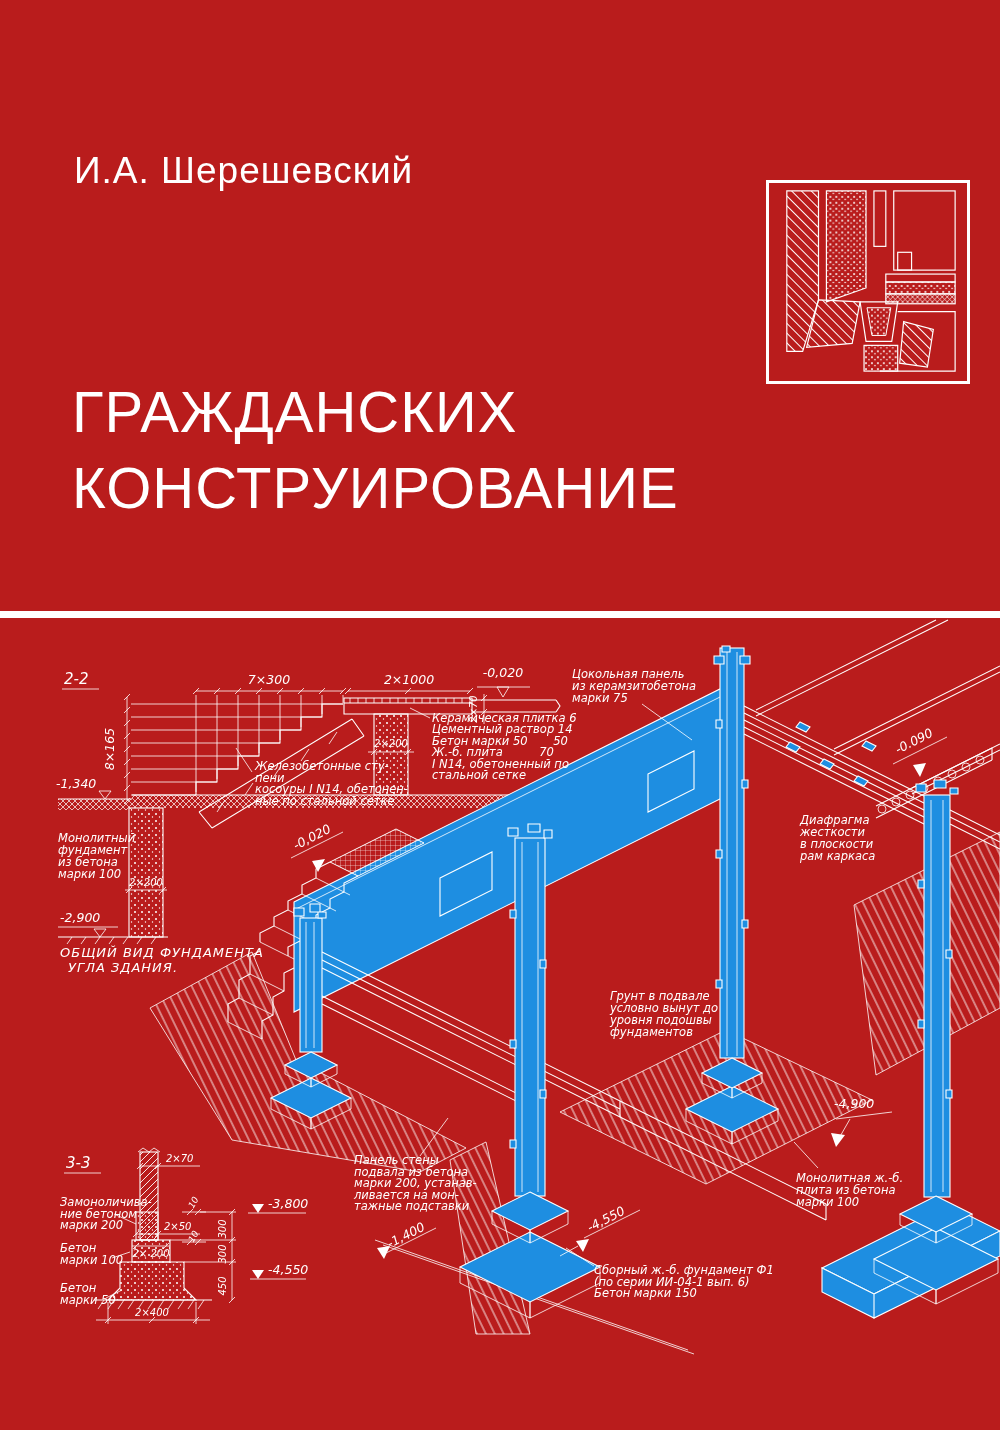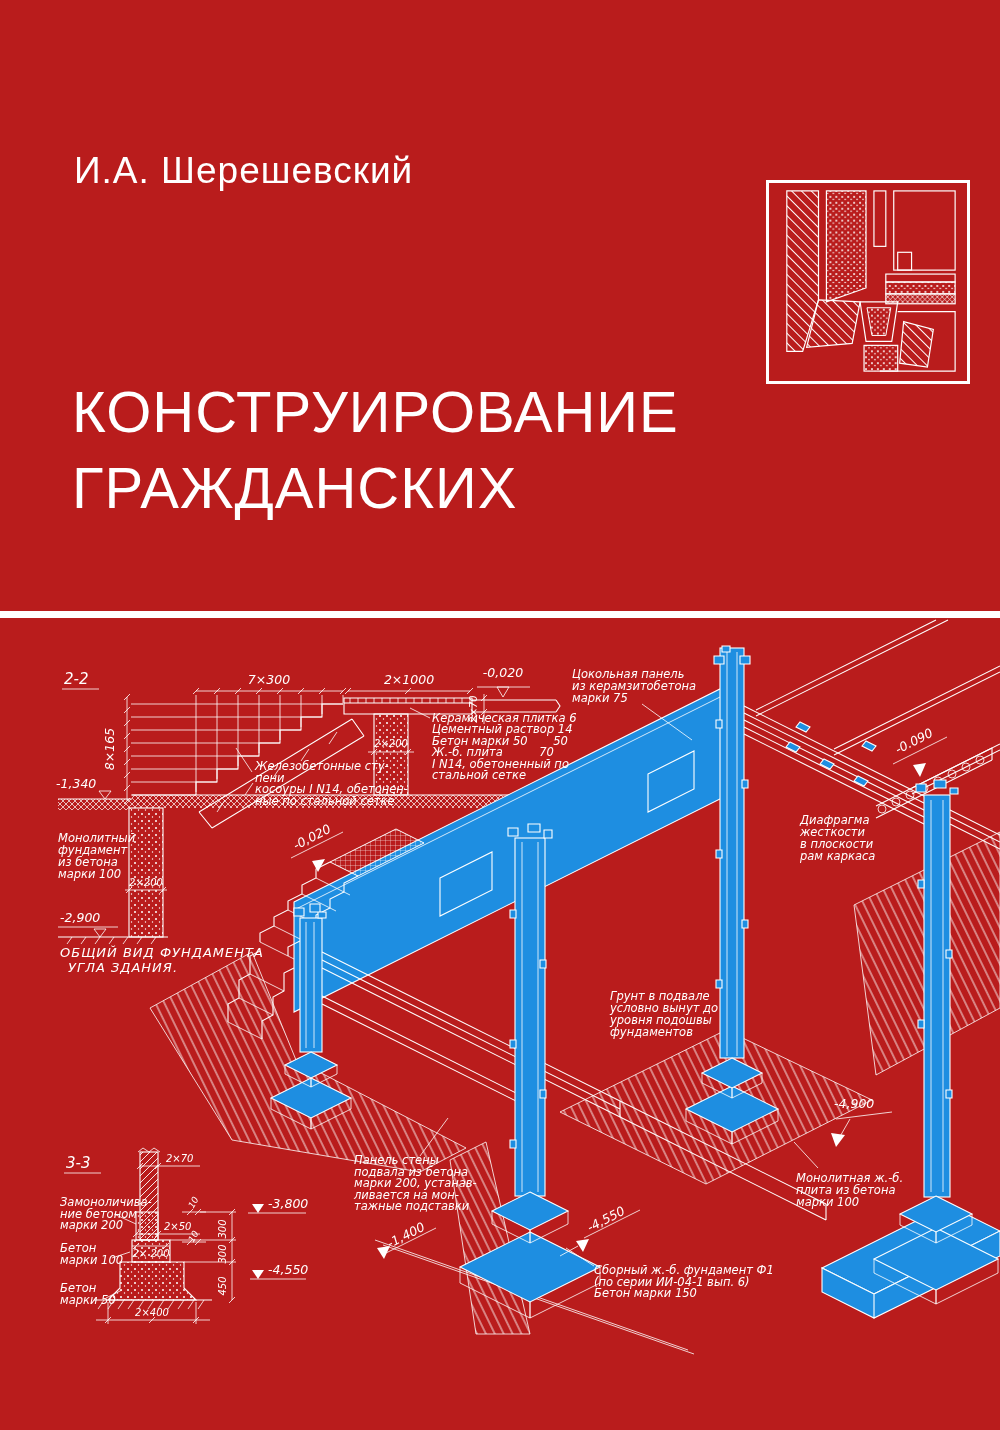--- a/index.html
+++ b/index.html
@@ -56,22 +56,22 @@
         <polygon points="99,126 123,126 118,154 104,154" fill="url(#edots)" stroke="#fff" stroke-width="1"></polygon>
         <polygon points="50,118 92,120 84,162 38,166" fill="url(#e45)" stroke="#fff" stroke-width="1.2"></polygon>
         <rect x="96" y="164" width="34" height="26" fill="url(#edots)" stroke="#fff" stroke-width="1.2"></rect>
         <path d="M130,130 H188 V190 H112" fill="none" stroke="#fff" stroke-width="1.2"></path>
         <polygon points="136,140 166,148 160,186 132,182" fill="url(#e45)" stroke="#fff" stroke-width="1.2"></polygon>
       </g>
     </svg>
   </div>
 
   <div class="title">
+    <div>ГРАЖДАНСКИХ</div>
     <div>КОНСТРУИРОВАНИЕ</div>
-    <div>ГРАЖДАНСКИХ</div>
   </div>
 
   <div class="divider"></div>
 
   <svg class="drawing" width="1000" height="812" viewBox="0 618 1000 812">
     <defs>
       <pattern id="pbank" width="8" height="8" patternUnits="userSpaceOnUse" patternTransform="rotate(64)">
         <path d="M0,4 H8" stroke="#fff" stroke-width="0.9"></path>
       </pattern>
       <pattern id="pcross" width="6" height="6" patternUnits="userSpaceOnUse">

